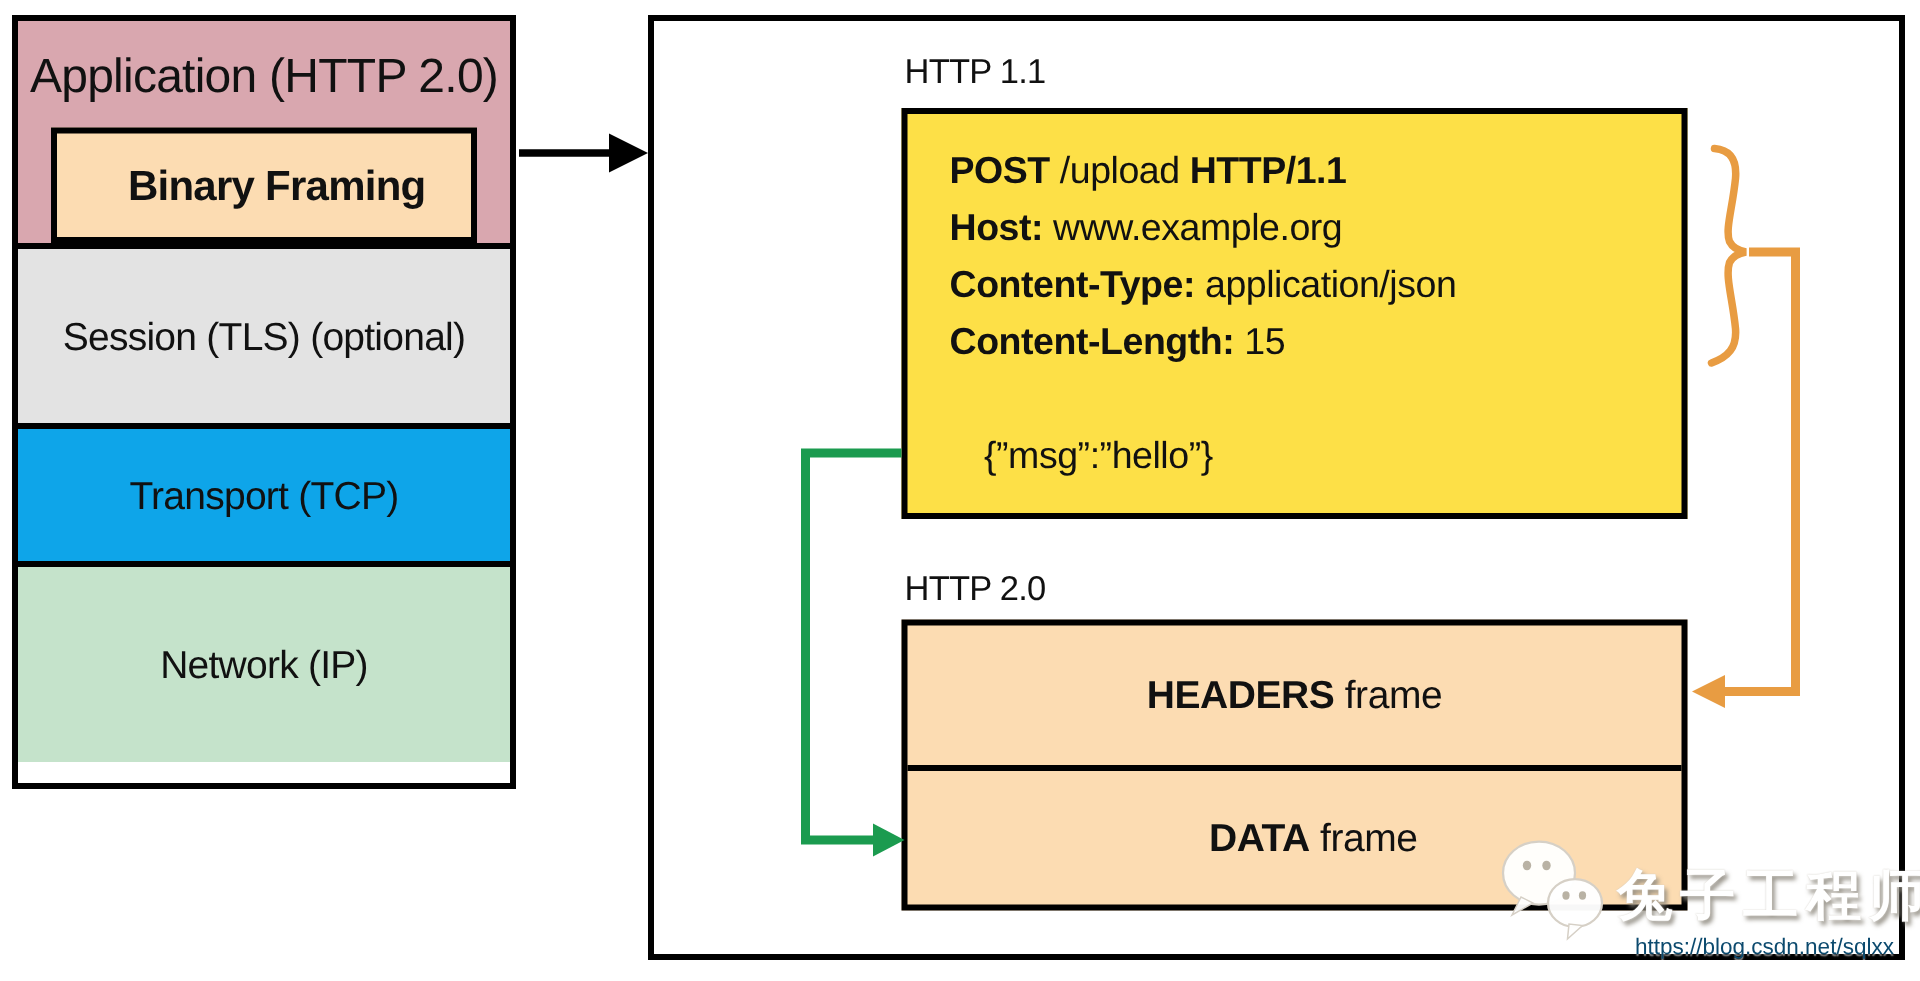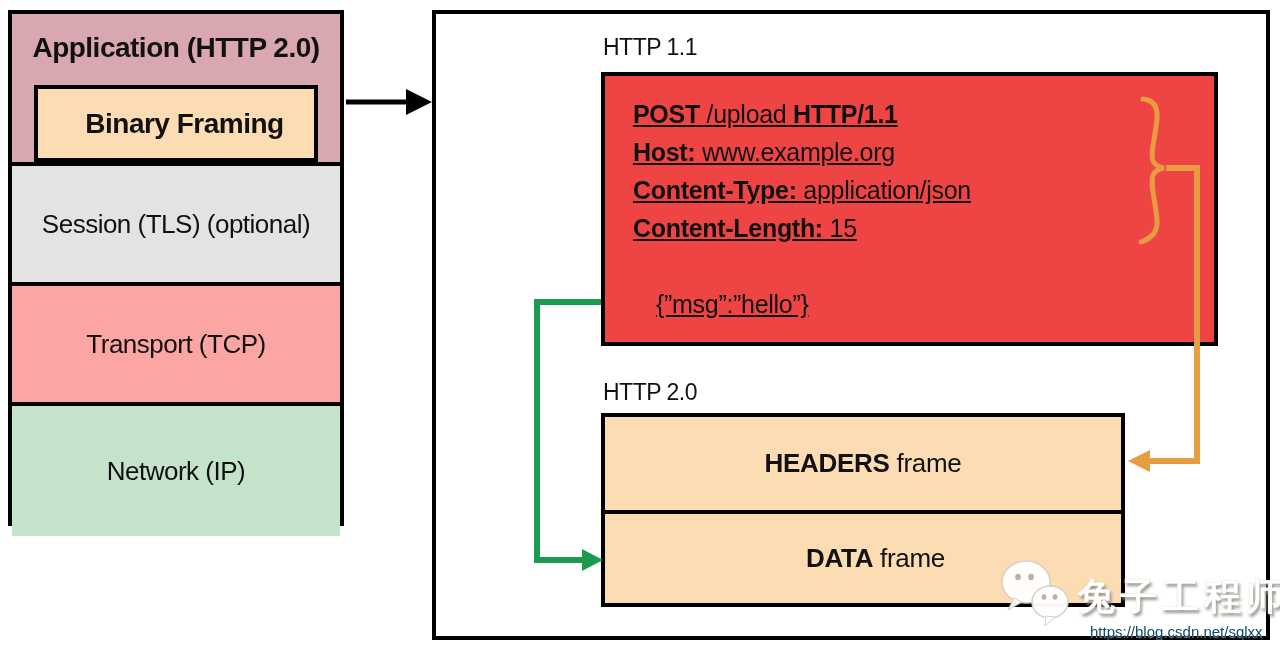--- a/index.html
+++ b/index.html
@@ -8,40 +8,40 @@
          font-family:"Liberation Sans", sans-serif; color:#111; }
 
   .canvas { position:absolute; left:0; top:0; width:1280px; height:654px; }
 
   
   .stack { position:absolute; left:8px; top:10px; width:336px; height:516px;
            border:4px solid #000; background:#fff; }
   .layer { position:relative; width:100%; display:flex; align-items:center; justify-content:center; }
   .layer-app      { height:148px; background:#d9a7af; display:block; }
   .layer-session  { height:120px; background:#e3e3e3; border-top:4px solid #000; }
-  .layer-transport{ height:120px; background:#fca5a5; border-top:4px solid #000;justify-content:center; }
+  .layer-transport{ height:92px; background:#0ea5e9; border-top:4px solid #000;justify-content:center; }
   .layer-network  { height:134px; background:#c5e3cb; border-top:4px solid #000; }
-  .layer-title { text-align:center; padding-top:18px; font-weight:bold; font-size:28px; letter-spacing:-0.5px; }
+  .layer-title { text-align:center; padding-top:18px; font-weight:normal; font-size:32px; letter-spacing:-0.5px; }
   .layer-text  { font-size:26px; letter-spacing:-0.5px; }
   .binary-box { position:absolute; left:22px; top:71px; width:284px; height:77px;
                 background:#fcdcb2; border:4px solid #000;
                 display:flex; align-items:center; justify-content:center;
                 font-weight:bold; font-size:28px; letter-spacing:-0.5px;padding-left:17px; }
 
   
   .bigbox { position:absolute; left:432px; top:10px; width:838px; height:630px;
             border:4px solid #000; background:#fff; }
 
   .panel-label { position:absolute; font-size:23px; letter-spacing:-0.5px; color:#111; }
   .label-http11 { left:603px; top:34px; }
   .label-http20 { left:603px; top:379px; }
 
-  .request-box { position:absolute; left:601px; top:72px; width:617px; height:274px;
-                 background:#ef4444; border:4px solid #000;
-                 padding:19px 0 0 28px; font-size:25px; letter-spacing:-0.3px;text-decoration:underline; }
+  .request-box { position:absolute; left:601px; top:72px; width:524px; height:274px;
+                 background:#fde047; border:4px solid #000;
+                 padding:19px 0 0 28px; font-size:25px; letter-spacing:-0.3px; }
   .req-line { line-height:38px; white-space:pre; }
   .req-body { line-height:38px; margin-top:38px; white-space:pre;margin-left:23px; }
   .req-line b { font-weight:bold; }
 
   .frames-box { position:absolute; left:601px; top:413px; width:524px; height:194px;
                 border:4px solid #000; background:#fcdcb2; }
   .frame-row { height:93px; display:flex; align-items:center; justify-content:center;
                font-size:26px; letter-spacing:-0.3px; white-space:pre; }
   .frame-row.data { border-top:4px solid #000;padding-left:25px; }
 

